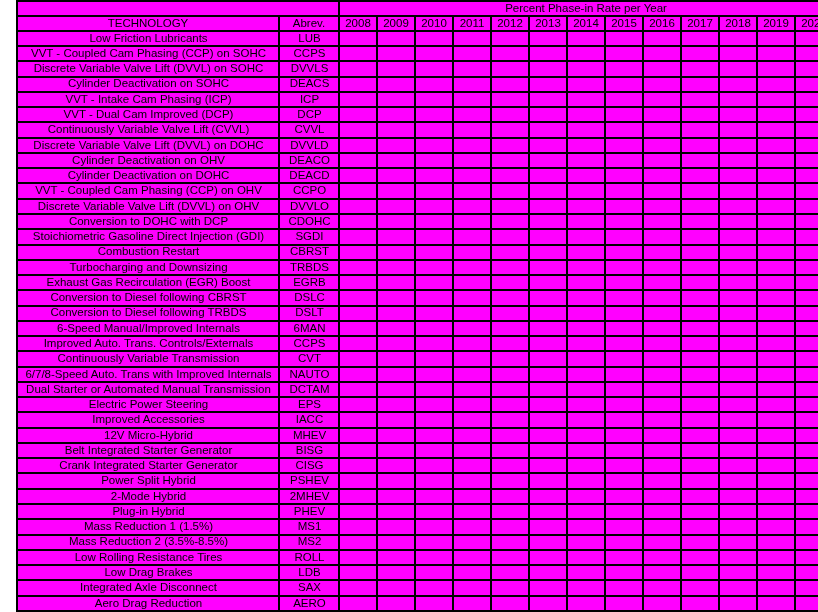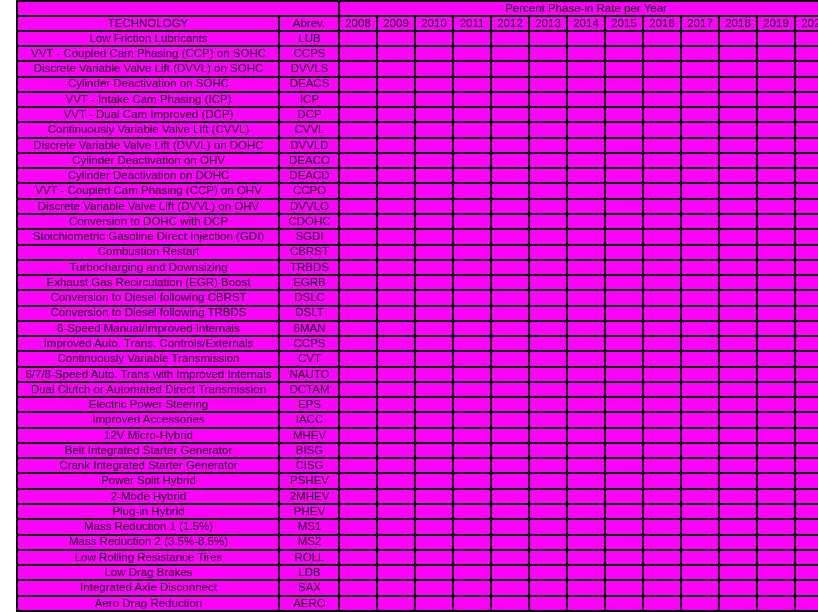--- a/index.html
+++ b/index.html
@@ -474,21 +474,21 @@
           <td class="value-cell"></td>
           <td class="value-cell"></td>
           <td class="value-cell"></td>
           <td class="value-cell"></td>
           <td class="value-cell"></td>
           <td class="value-cell"></td>
           <td class="value-cell"></td>
           <td class="value-cell"></td>
         </tr>
         <tr>
-          <td class="tech-cell">Dual Clutch or Automated Direct Transmission</td>
+          <td class="tech-cell">Dual Starter or Automated Manual Transmission</td>
           <td class="abrev-cell">DCTAM</td>
           <td class="value-cell"></td>
           <td class="value-cell"></td>
           <td class="value-cell"></td>
           <td class="value-cell"></td>
           <td class="value-cell"></td>
           <td class="value-cell"></td>
           <td class="value-cell"></td>
           <td class="value-cell"></td>
           <td class="value-cell"></td>

